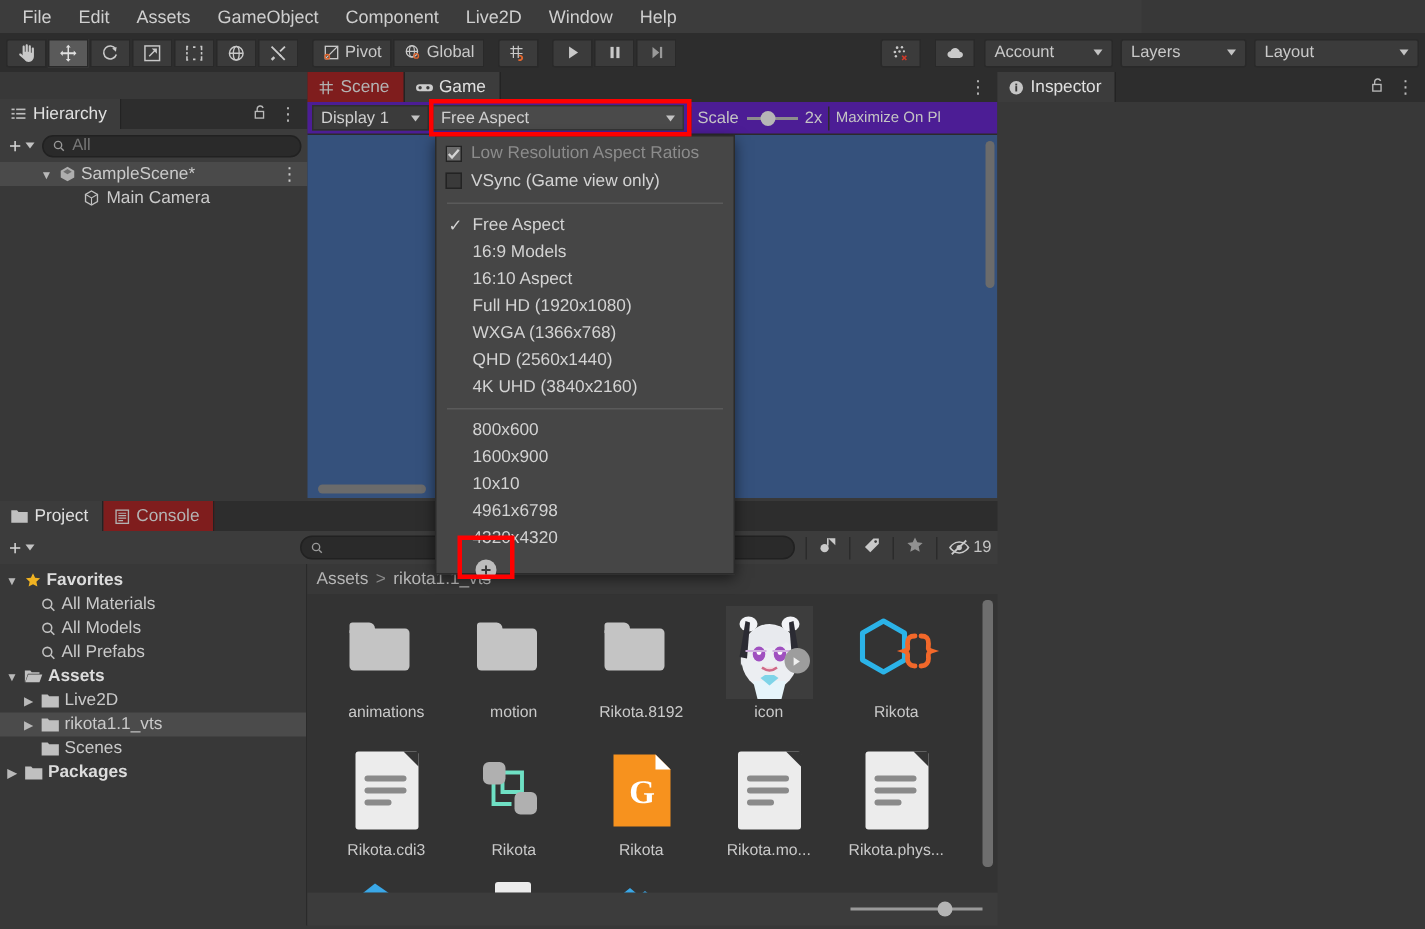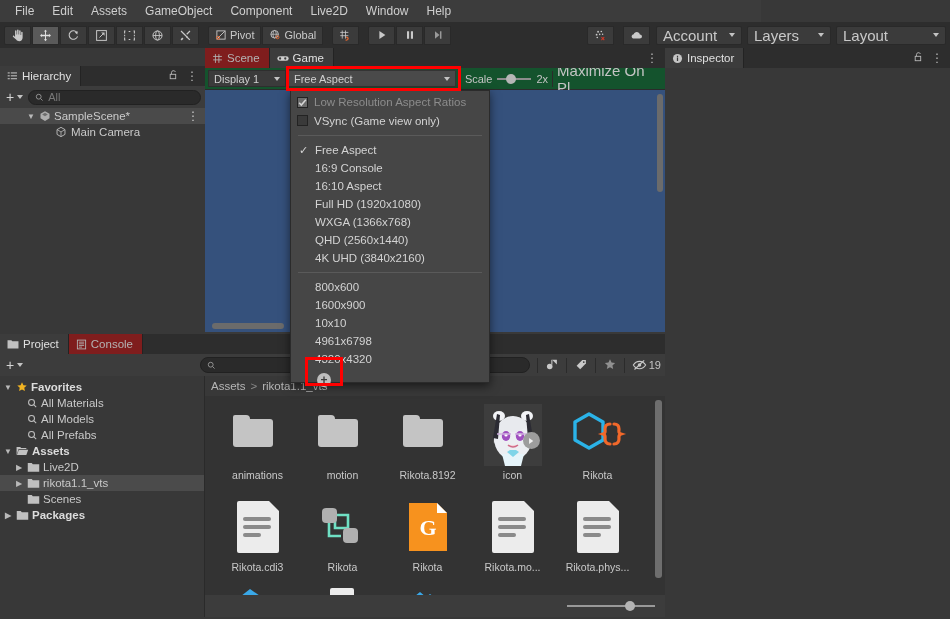--- a/index.html
+++ b/index.html
@@ -36,21 +36,21 @@
   }
   .tbtn:first-child { border-radius:2px 0 0 2px; }
   .tbtn.on { background:#5a5a5a; }
   .tbtn svg { display:block; }
   .tbtn.wide { padding:0 6px; font-size:11px; gap:3px; }
   .spacer8 { width:8px; }
   .spacer-flex { flex:1; }
 
   .dropbtn {
     height:19px; background:#3b3b3b; border:1px solid #292929; border-radius:2px;
-    display:flex; align-items:center; padding:0 6px; color:#c9c9c9; font-size:15px;
+    display:flex; align-items:center; padding:0 6px; color:#c9c9c9; font-size:11px;
     margin-left:5px; cursor:default; justify-content:space-between;
   }
   .caret { width:0;height:0;border-left:3.5px solid transparent;border-right:3.5px solid transparent;border-top:4px solid #c3c3c3; margin-left:8px;}
 
   
   .panel-tabbar {
     height:20px; background:#2d2d2d; display:flex; align-items:stretch; position:relative;
   }
   .ptab {
     display:flex; align-items:center; gap:4px; padding:0 9px 0 7px; font-size:11.5px;
@@ -66,21 +66,21 @@
   .searchbox {
     flex:1; height:15px; background:#2a2a2a; border:1px solid #212121; border-radius:8px;
     display:flex; align-items:center; padding:0 6px; gap:4px; color:#787878; font-size:11px;
   }
   .h-row { height:16px; display:flex; align-items:center; font-size:11.5px; color:#cacaca; padding-left:4px; cursor:default;}
   .h-row.sel { background:#4a4a4a; }
   .tri { width:10px; display:inline-block; text-align:center; color:#b9b9b9; font-size:8px; }
 
   
   #gamepanel { position:absolute; left:205px; top:48px; width:460px; height:286px; background:#393939; }
-  .game-toolbar { height:22px; background:#14532d; display:flex; align-items:center; padding:0 3px; gap:0; border-bottom:1px solid #2b2b2b;}
+  .game-toolbar { height:22px; background:#4c1d95; display:flex; align-items:center; padding:0 3px; gap:0; border-bottom:1px solid #2b2b2b;}
   .gt-drop { height:17px; background:#4a4a4a; border:1px solid #343434; display:flex; align-items:center; padding:0 5px; font-size:11px; color:#d0d0d0; cursor:default;}
   .gt-sep { width:1px; height:16px; background:#2b2b2b; margin:0 4px; }
   .gameview { position:relative; background:#35517c; width:100%; height:242px; overflow:hidden; }
   .gv-scroll-v { position:absolute; right:2px; top:4px; width:6px; height:98px; background:#6b6b6b; border-radius:3px;}
   .gv-scroll-h { position:absolute; left:7px; bottom:3px; height:6px; width:72px; background:#6b6b6b; border-radius:3px;}
 
   
   #inspector { position:absolute; left:665px; top:48px; width:285px; height:571px; background:#383838; }
 
   
@@ -391,21 +391,21 @@
       </div>
       <div class="gt-sep"></div>
       <span style="font-size:11px;">Scale</span>
       <div style="display:flex;align-items:center;margin:0 5px;">
         <div style="width:34px;height:2px;background:#8d8d8d;position:relative;">
           <div style="position:absolute;left:9px;top:-4px;width:10px;height:10px;border-radius:50%;background:#b6b6b6;"></div>
         </div>
       </div>
       <span style="font-size:11px;">2x</span>
       <div class="gt-sep"></div>
-      <span style="font-size:15px;">Maximize On Pl</span>
+      <span style="font-size:10px;">Maximize On Pl</span>
     </div>
 
     <div class="gameview">
       <div class="gv-scroll-v"></div>
       <div class="gv-scroll-h"></div>
     </div>
   </div>
 
   <div id="inspector">
     <div class="panel-tabbar">
@@ -738,21 +738,21 @@
     </div>
 
     <div class="msep"></div>
 
     <div class="mrow">
       <span class="mcheck">✓</span>
       <span>Free Aspect</span>
     </div>
     <div class="mrow">
       <span class="mcheck"></span>
-      <span>16:9 Console</span>
+      <span>16:9 Models</span>
     </div>
     <div class="mrow">
       <span class="mcheck"></span>
       <span>16:10 Aspect</span>
     </div>
     <div class="mrow">
       <span class="mcheck"></span>
       <span>Full HD (1920x1080)</span>
     </div>
     <div class="mrow">

